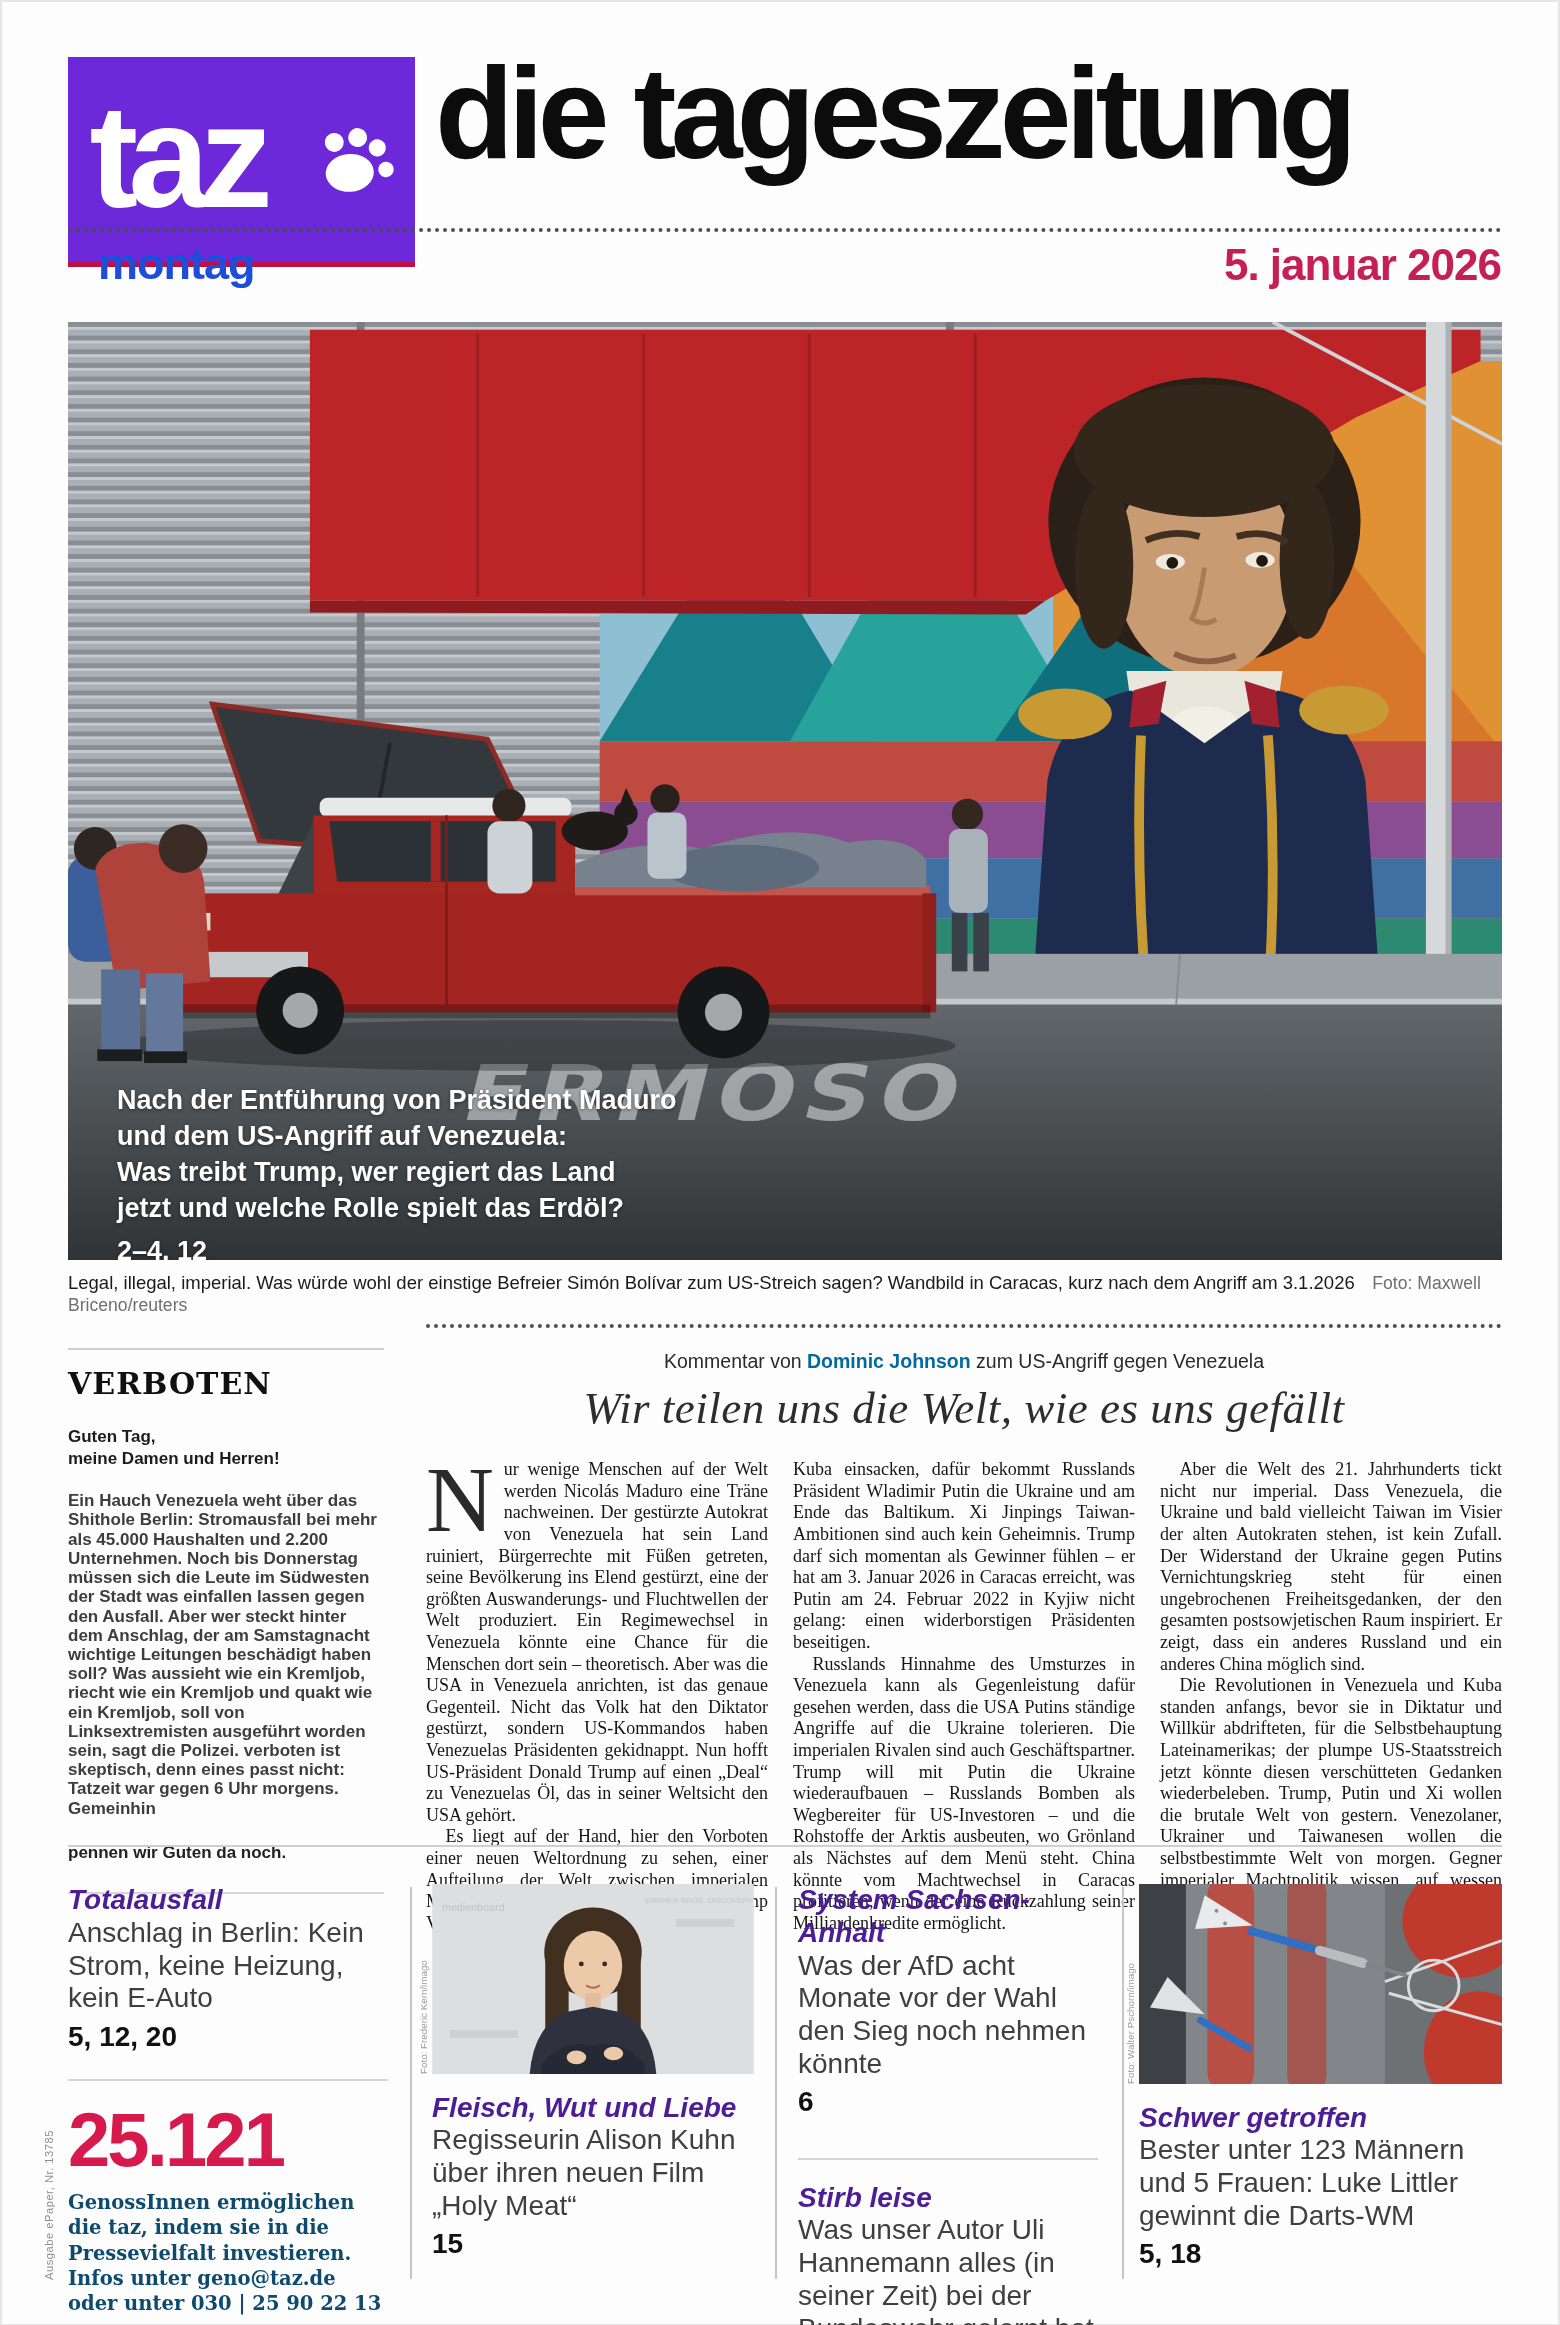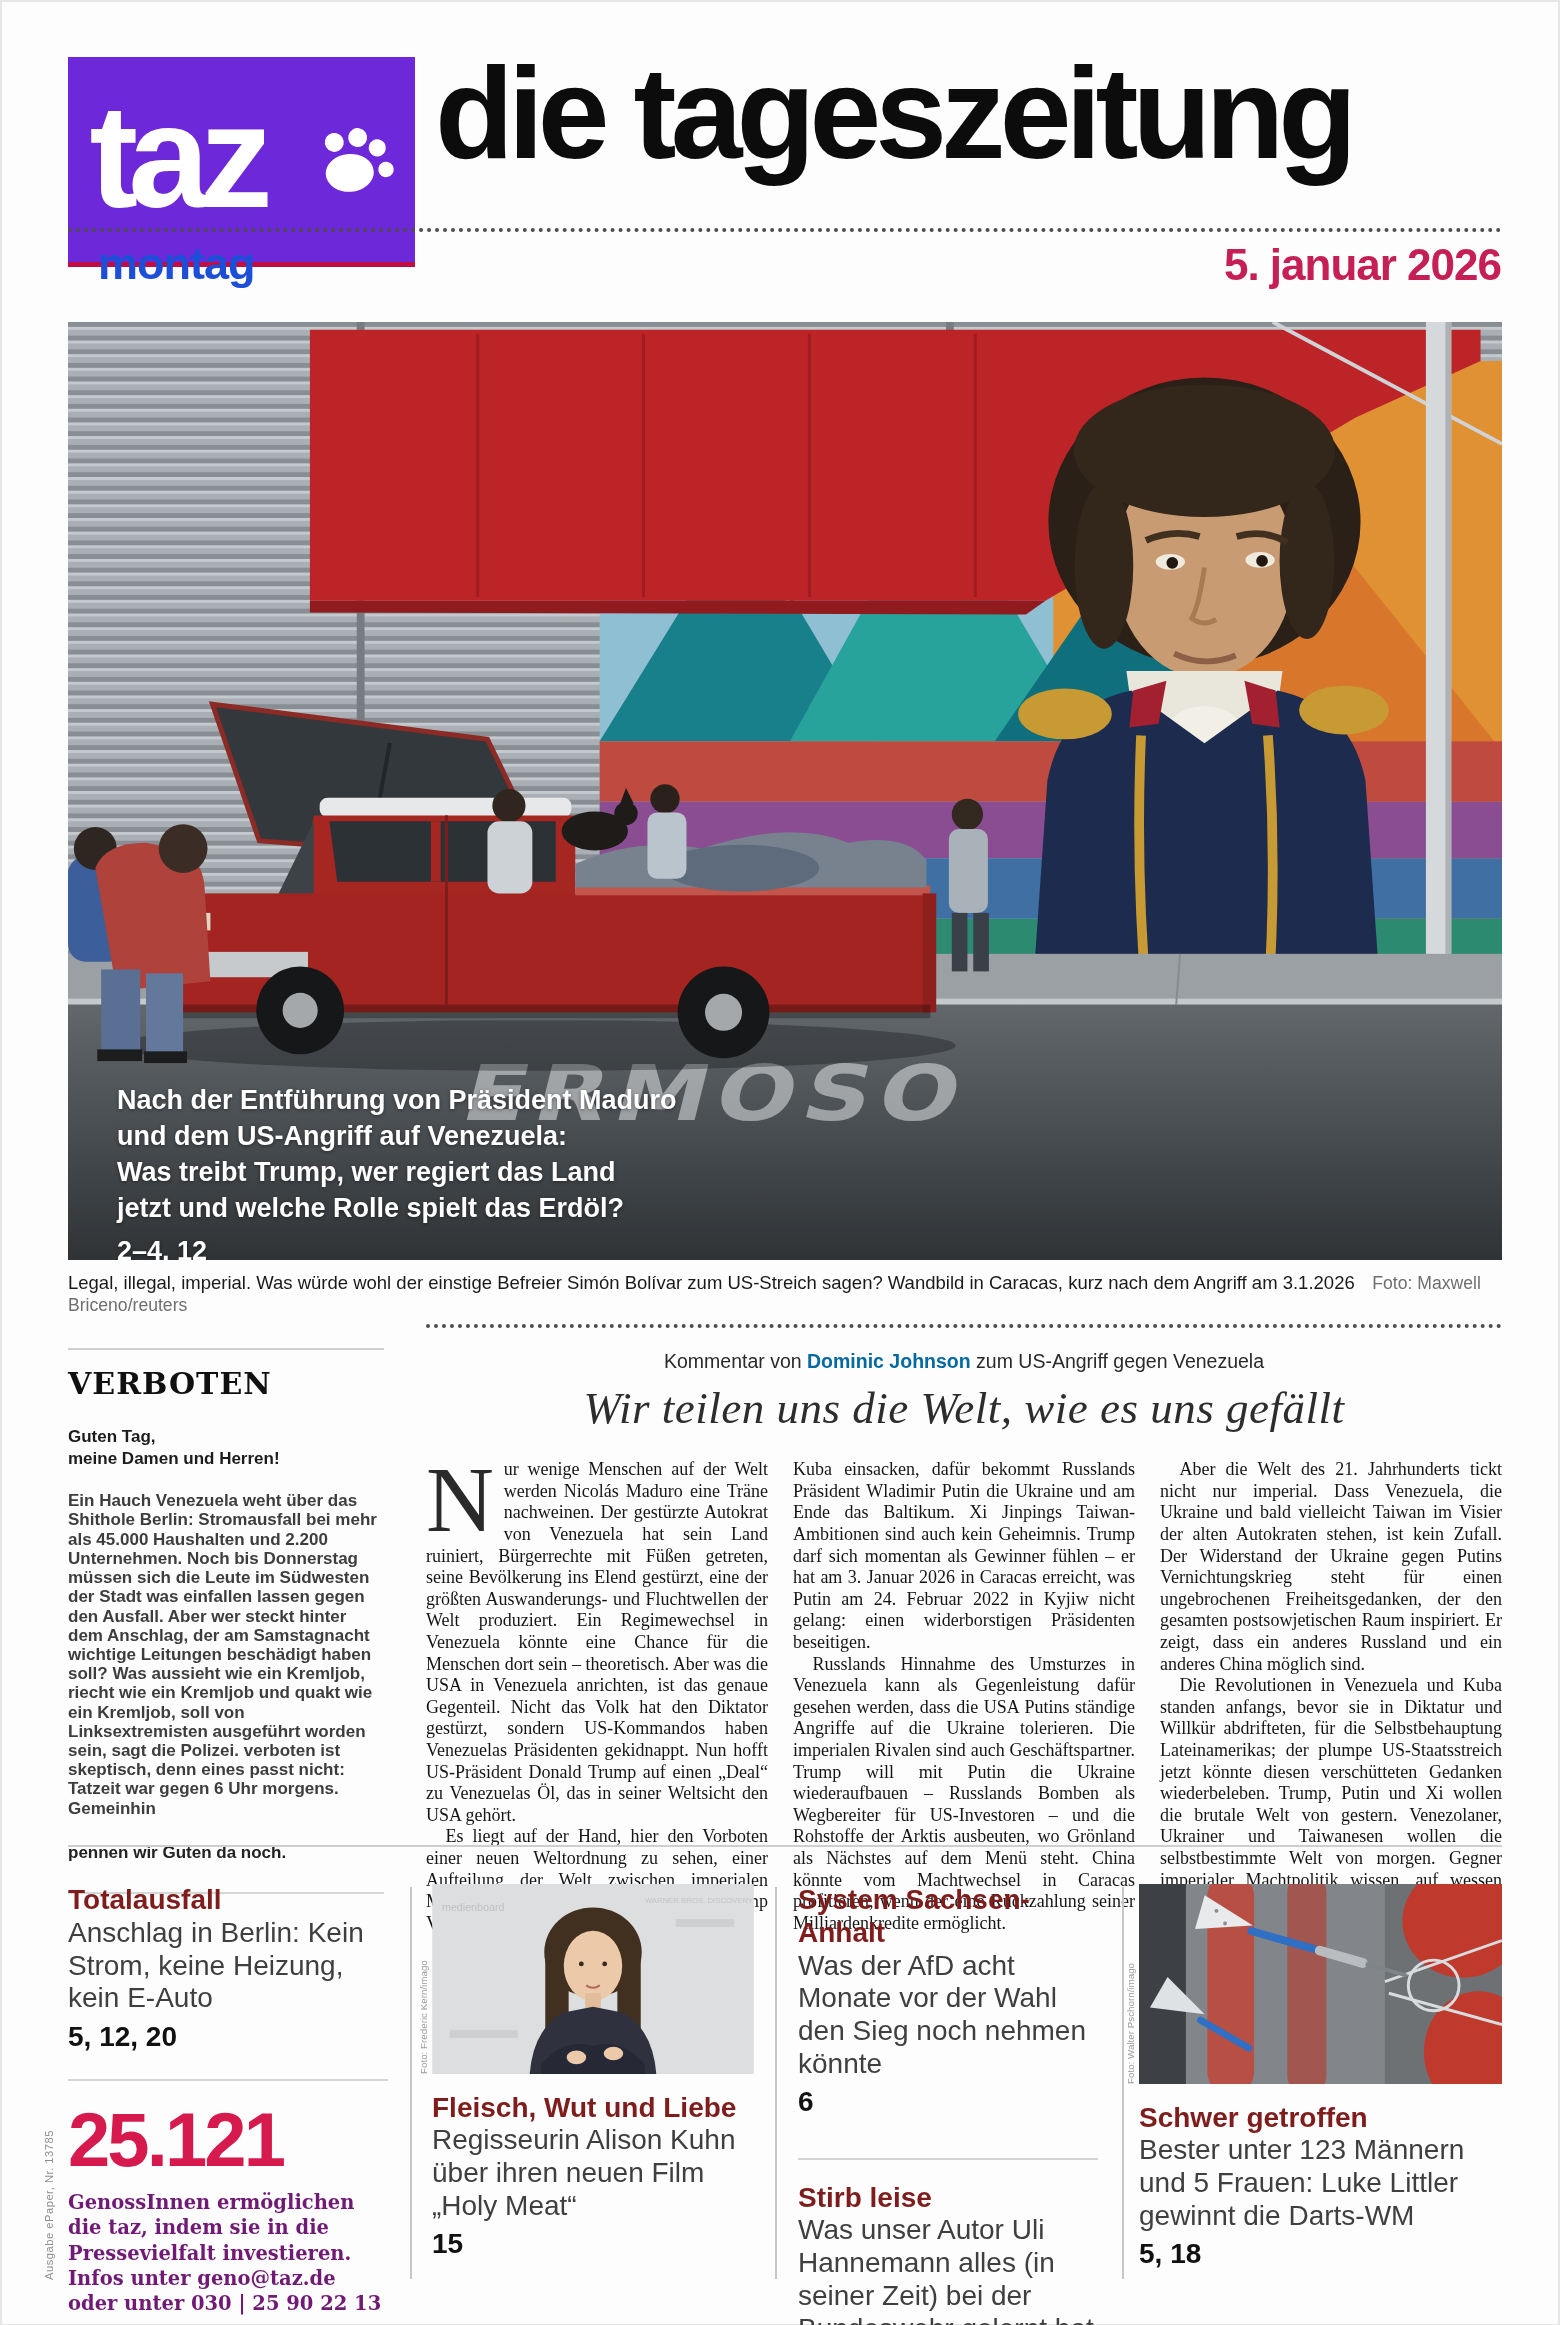--- a/index.html
+++ b/index.html
@@ -49,32 +49,32 @@
       text-align:justify;color:#151515;}
   .comm-col p{margin:0;}
   .comm-col p + p{text-indent:19.5px;}
   .dropcap{float:left;font-family:"Liberation Serif",serif;font-size:94px;line-height:72px;
       padding:3.9px 9.8px 0 0;color:#2a2a2a;}
 
   .full-rule{left:68px;top:1845px;width:1434px;border-top:2px solid #cfcfcf;height:0;}
 
   
   .tease{font-size:28px;line-height:1.17;}
-  .tease .t-title{font-weight:bold;color:#7f1d1d;}
+  .tease .t-title{font-weight:bold;color:#4c1d95;font-style:italic;}
   .tease .t-text{color:#3f3f3f;}
   .tease .t-pages{font-weight:bold;color:#111;margin-top:5.9px;}
   .col1{left:68px;top:1884px;width:320px;}
   .col2{left:432px;top:1884px;width:322px;}
   .col3{left:798px;top:1884px;width:300px;}
   .col4{left:1139px;top:1884px;width:363px;}
   .vdiv{top:1887px;width:0;height:392px;border-left:2px solid #c6c6c6;}
   .tease-hr{margin:25px 0 21.5px 0;border-top:2.9px solid #d4d4d4;height:0;}
   .big-number{font-size:76px;font-weight:bold;color:#d61a4e;letter-spacing:-2.9px;line-height:1;margin-top:15.6px;}
   .coop-text{margin-top:11.7px;font-family:"DejaVu Serif",serif;font-weight:bold;
-      font-size:19.5px;line-height:1.3;color:#701a75;}
+      font-size:19.5px;line-height:1.3;color:#0c4a6e;}
   .photo-wrap{position:relative;}
   .photo-wrap svg{display:block;}
   .pcredit{position:absolute;left:-13.7px;top:100%;transform:rotate(-90deg);transform-origin:0 0;
       font-size:9.8px;color:#9a9c9e;white-space:nowrap;}
   .col2 .t-title,.col4 .t-title{margin-top:17.6px;}
   .edition{left:43px;top:2280px;transform:rotate(-90deg);transform-origin:0 0;
       font-size:11.2px;color:#8e8e8e;letter-spacing:0.5px;white-space:nowrap;}
 </style>
 </head>
 <body>

